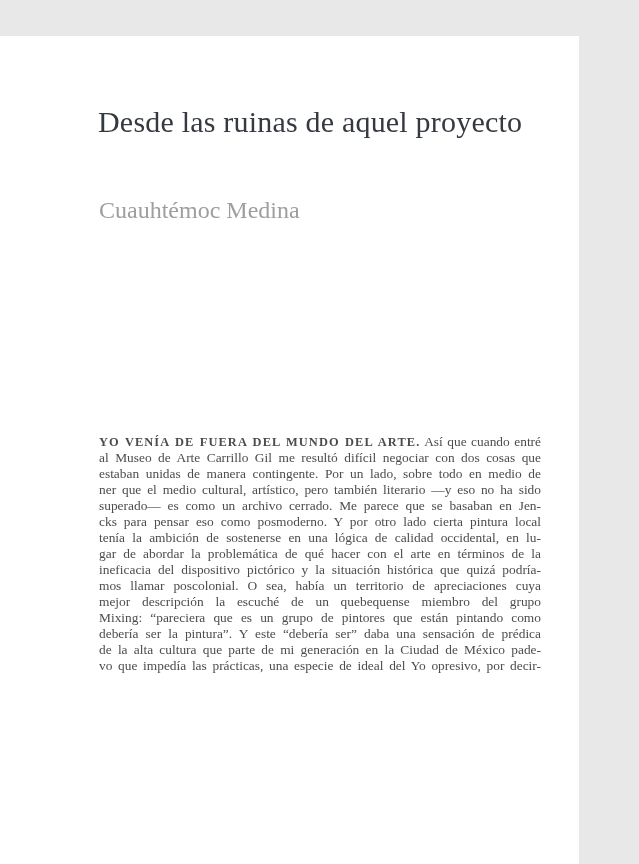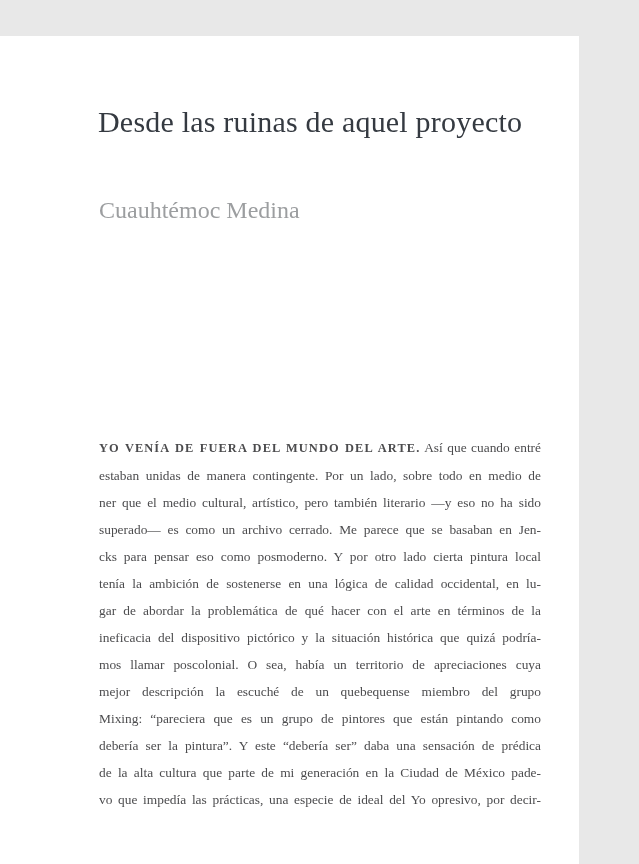--- a/index.html
+++ b/index.html
@@ -44,21 +44,21 @@
   .body-block {
     position: absolute;
     left: 99px;
     top: 398px;
     width: 442px;
     color: var(--body, #4c4c4e);
   }
   .body-line {
     font-family: "Liberation Serif", serif;
     font-size: 13.4px;
-    line-height: 27px;
+    line-height: 16px;
     text-align: justify;
     text-align-last: justify;
     white-space: normal;
   }
   .body-line.last {
     text-align-last: left;
   }
   .lead {
     font-weight: 700;
     font-size: 12.4px;
@@ -74,20 +74,21 @@
   <h1 class="title">Desde las ruinas de aquel proyecto</h1>
 
   <div class="author">Cuauhtémoc Medina</div>
 
   <div class="body-block">
     <div class="body-line">
       <span class="lead">YO VENÍA DE FUERA DEL MUNDO DEL ARTE.</span>
       <span>Así que cuando entré</span>
     </div>
     <div>
+        <div class="body-line">al Museo de Arte Carrillo Gil me resultó difícil negociar con dos cosas que</div>
         <div class="body-line">estaban unidas de manera contingente. Por un lado, sobre todo en medio de</div>
         <div class="body-line">ner que el medio cultural, artístico, pero también literario —y eso no ha sido</div>
         <div class="body-line">superado— es como un archivo cerrado. Me parece que se basaban en Jen-</div>
         <div class="body-line">cks para pensar eso como posmoderno. Y por otro lado cierta pintura local</div>
         <div class="body-line">tenía la ambición de sostenerse en una lógica de calidad occidental, en lu-</div>
         <div class="body-line">gar de abordar la problemática de qué hacer con el arte en términos de la</div>
         <div class="body-line">ineficacia del dispositivo pictórico y la situación histórica que quizá podría-</div>
         <div class="body-line">mos llamar poscolonial. O sea, había un territorio de apreciaciones cuya</div>
         <div class="body-line">mejor descripción la escuché de un quebequense miembro del grupo</div>
         <div class="body-line">Mixing: “pareciera que es un grupo de pintores que están pintando como</div>

